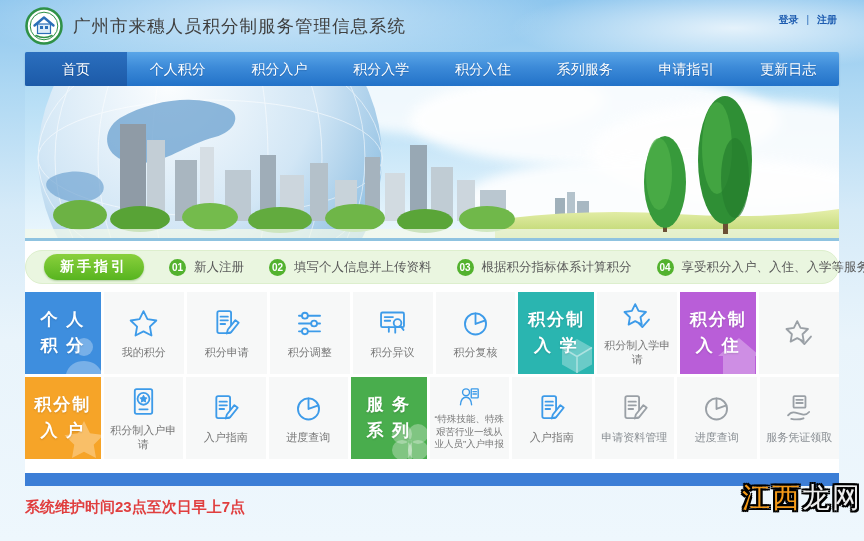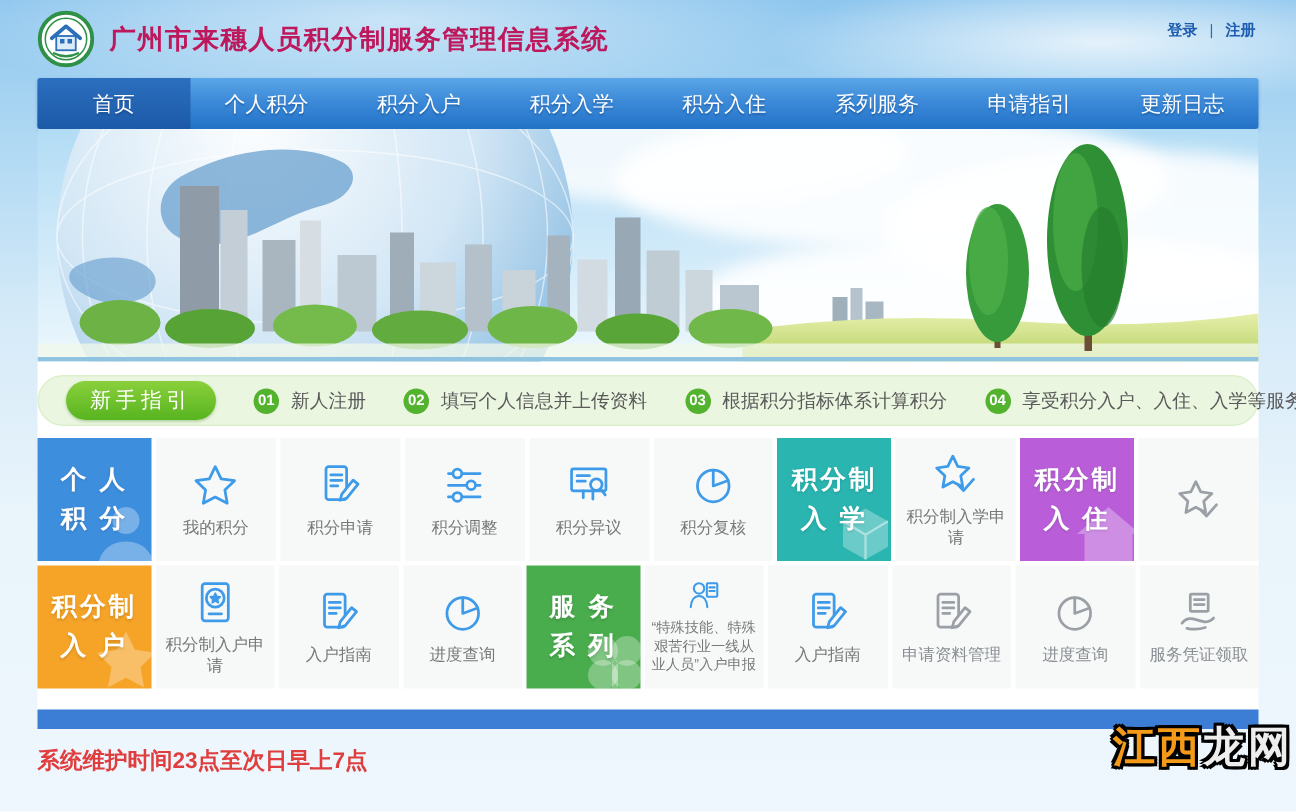--- a/index.html
+++ b/index.html
@@ -10,21 +10,21 @@
     background:
       radial-gradient(ellipse 320px 60px at 85% 28px, rgba(255,255,255,.75), transparent 70%),
       radial-gradient(ellipse 420px 80px at 30% 14px, rgba(255,255,255,.5), transparent 70%),
       linear-gradient(180deg,#8ec6ee 0,#aed8f3 90px,#d5eaf8 210px,#e9f4fb 340px,#eef7fd 100%);
   }
   .page { width: 814px; margin: 0 auto; position: relative; }
 
   
   .header { height: 52px; display: flex; align-items: center; position: relative; }
   .logo { width: 38px; height: 38px; margin-right: 10px; flex: 0 0 auto; }
-  .site-title { font-size: 17.5px; font-weight: bold; color: #be185d; letter-spacing: 1px; }
+  .site-title { font-size: 17.5px; font-weight: normal; color: #404040; letter-spacing: 1px; }
   .auth { position: absolute; right: 2px; top: 13px; font-size: 10px; color: #1d5cb0; font-weight: bold; }
   .auth a { color: #1d5cb0; text-decoration: none; cursor: pointer; }
   .auth .sep { margin: 0 8px; font-weight: normal; color: #2a6ab8; }
 
   
   .nav { height: 34px; display: flex; border-radius: 2px;
     background: linear-gradient(180deg,#5aa6e8 0%,#3c8ad8 45%,#2272c8 100%);
     box-shadow: 0 1px 2px rgba(30,80,140,.25); justify-content: flex-end; }
   .nav-item { flex: 1; text-align: center; line-height: 34px; color: #fff; font-size: 14px;
     cursor: pointer; text-shadow: 0 1px 1px rgba(0,40,90,.3); }
@@ -34,21 +34,21 @@
   .banner { height: 155px; line-height: 0; }
   .banner svg { display: block; }
 
   
   .content-panel { background: #fff; padding: 9px 0 14px; }
 
   
   .guide-bar { height: 34px; margin: 0 0 8px; background: #eaf6e0; border: 1px solid #ddefcd;
     border-radius: 17px; display: flex; align-items: center; padding: 0 14px; }
   .guide-pill { background: linear-gradient(180deg,#8ad03c,#57b41f); color: #fff; font-size: 14px;
-    font-weight: normal; letter-spacing: 3px; padding: 4px 16px; border-radius: 13px; margin-left: 4px;
+    font-weight: bold; letter-spacing: 3px; padding: 4px 16px; border-radius: 13px; margin-left: 4px;
     box-shadow: 0 1px 2px rgba(60,130,30,.35); white-space: nowrap; }
   .guide-step { display: flex; align-items: center; margin-left: 25px; white-space: nowrap; }
   .step-num { width: 17px; height: 17px; border-radius: 50%; background: #53b22e; color: #fff;
     font-size: 10px; font-weight: bold; text-align: center; line-height: 17px; margin-right: 8px; }
   .step-label { font-size: 12.5px; color: #5a5a5a; }
 
   
   .grid-row { display: flex; gap: 3px; margin-bottom: 3px; }
   .grid-row:last-child { margin-bottom: 0; }
   .cell, .tile { flex: 1; height: 82px; cursor: pointer; }
@@ -63,21 +63,21 @@
   .tile { position: relative; overflow: hidden; color: #fff; display: flex; flex-direction: column;
     align-items: center; justify-content: center; }
   .tile-line { font-size: 17px; font-weight: bold; letter-spacing: 2px; line-height: 1.55;
     text-shadow: 0 1px 2px rgba(0,0,0,.15); position: relative; z-index: 2; }
   .tile-deco { position: absolute; right: -7px; bottom: -7px; width: 48px; height: 48px; z-index: 1; }
   .tile-deco svg { width: 48px; height: 48px; }
 
   
   .bottom-bar { height: 13px; background: #3c7ed6; }
   .notice { text-align: left; color: #e03e3e; font-size: 15px; margin-top: 12px; font-weight: 700; }
-  .watermark { position: absolute; right: 2px; top: 481px; font-size: 28px; font-weight: bold;
+  .watermark { position: absolute; right: 2px; top: 481px; font-size: 28px; font-weight: normal;
     letter-spacing: 2px; line-height: 1.2; z-index: 10; white-space: nowrap;
     text-shadow: -2px -2px 0 #000, 2px -2px 0 #000, -2px 2px 0 #000, 2px 2px 0 #000,
                  -2px 0 0 #000, 2px 0 0 #000, 0 -2px 0 #000, 0 2px 0 #000; text-align: right; }
   .watermark .wm-orange { color: #f49a18; }
   .watermark .wm-white { color: #ededed; }
 </style>
 </head>
 <body>
 
 <div class="page">

